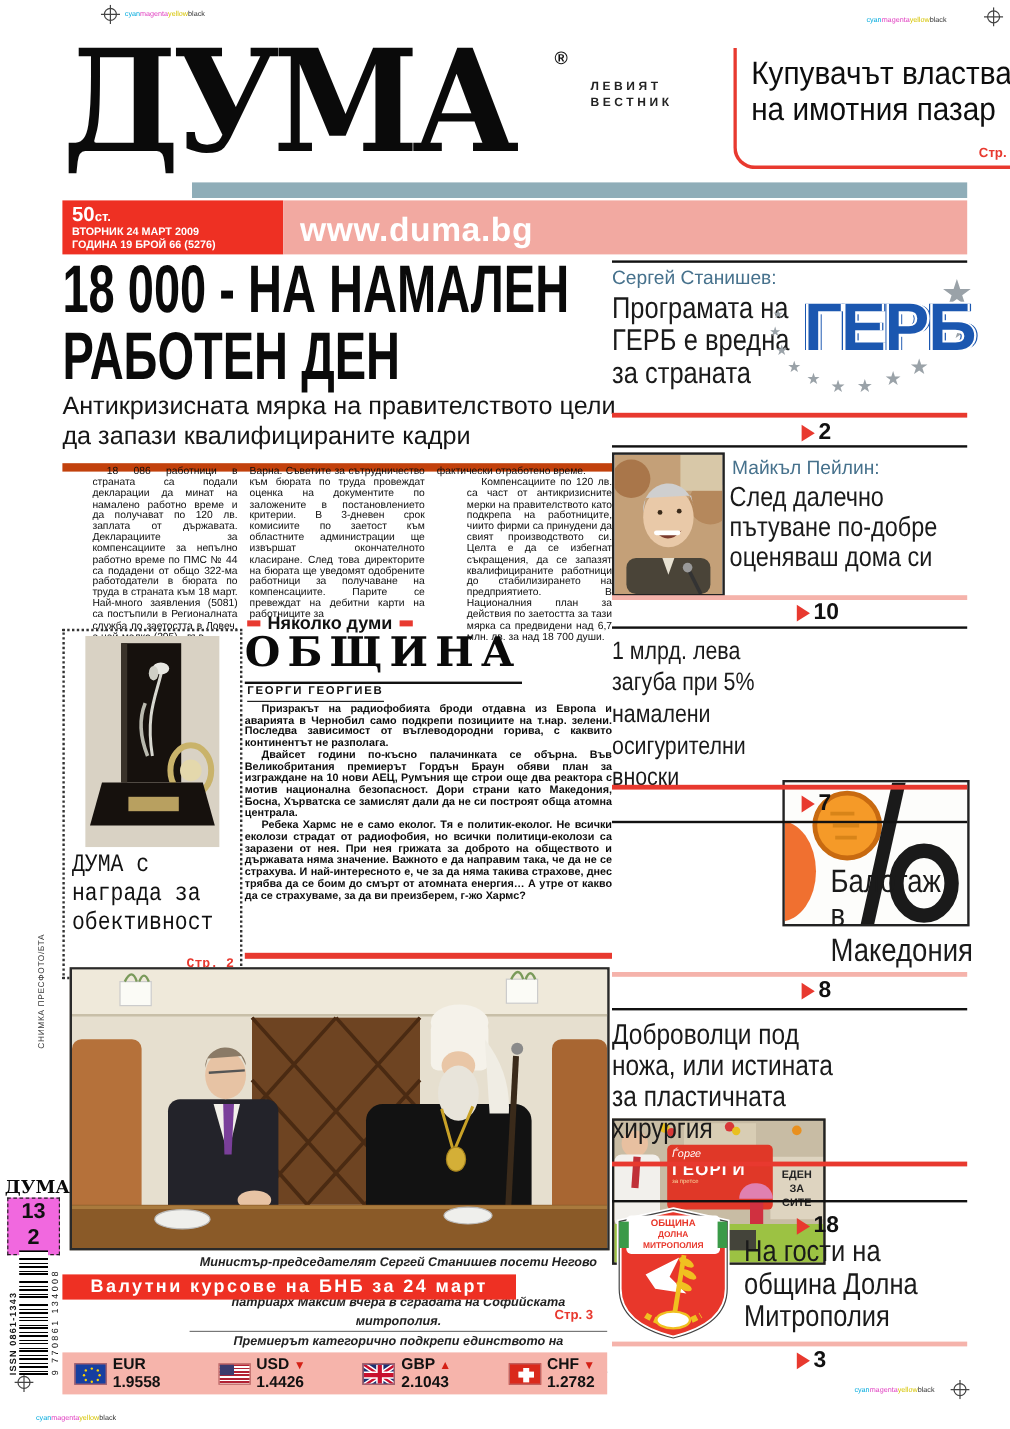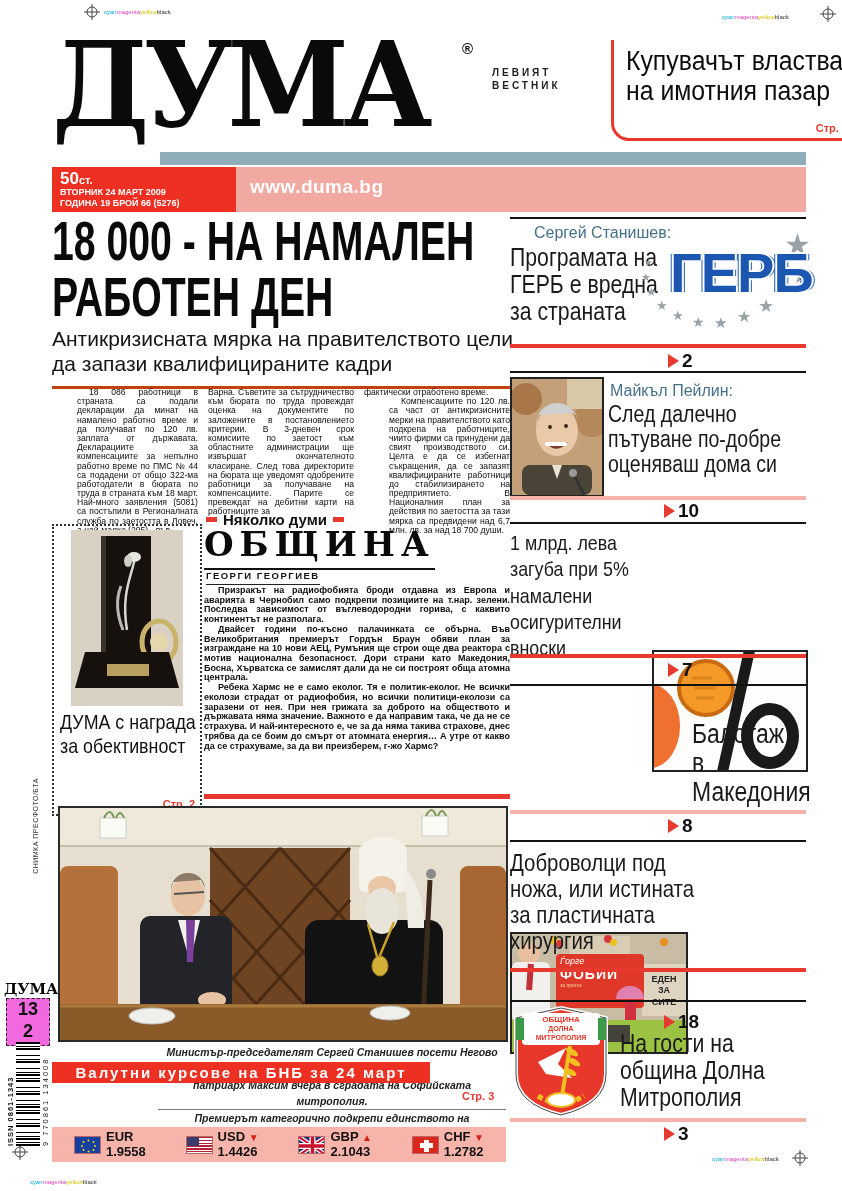--- a/index.html
+++ b/index.html
@@ -10,51 +10,51 @@
   .logo{font-family:"DejaVu Serif",serif;font-weight:bold;font-size:118px;line-height:1;
         letter-spacing:-6px;transform:scaleX(0.93);transform-origin:left top;color:#0a0a0a;}
   .tagline{font-size:10px;font-weight:bold;letter-spacing:3px;line-height:1.3;color:#222;}
   .promo{border-left:3px solid #e8392f;border-bottom:3px solid #e8392f;
          border-bottom-left-radius:18px;}
   .promo-title{font-size:27px;line-height:1.12;color:#0d0d0d;transform:scaleX(.92);transform-origin:left top;}
   .pageref-red{color:#e8392f;font-weight:bold;font-size:11px;}
   .tealbar{background:#8fadb8;}
   .redbox{background:#ee3023;color:#fff;}
   .pinkbar{background:#f2a9a1;}
-  .www{color:#fff;font-weight:bold;font-size:19px;letter-spacing:.5px;text-align:right;}
+  .www{color:#fff;font-weight:bold;font-size:28px;letter-spacing:.5px;text-align:right;}
   
   .headline{font-weight:bold;font-size:56px;line-height:1;color:#0a0a0a;white-space:nowrap;
             transform:scaleX(.70);transform-origin:left top;letter-spacing:0;}
-  .subhead{font-size:21px;line-height:1.18;color:#151515;border-bottom:3px solid #c2410c;padding-bottom:9px;}
+  .subhead{font-size:21px;line-height:1.18;color:#151515;border-bottom:7px solid #c2410c;padding-bottom:9px;}
   .cols{display:flex;gap:10px;}
   .col{width:146px;font-size:8.6px;line-height:1.07;text-align:justify;color:#0d0d0d;font-weight:500;}
   .ind{text-indent:12px;display:block;margin-left:25px;}
   
-  .awardbox{border:2px dotted #333;}
+  .awardbox{border:2px dotted #333;font-family:Liberation Mono, monospace;}
   .award-title{font-size:21px;line-height:1.15;transform:scaleX(.85);transform-origin:left top;color:#111;}
   
   .kicker-row{font-size:15px;font-weight:bold;color:#111;display:flex;align-items:center;gap:6px;}
   .red-dash{width:11px;height:5px;background:#e8392f;display:inline-block;}
   .fobii-title{font-family:"DejaVu Serif",serif;font-size:34px;font-weight:bold;letter-spacing:6px;
                color:#0a0a0a;border-bottom:2px solid #111;padding-bottom:4px;}
   .author{font-size:9.5px;font-weight:bold;letter-spacing:1.5px;border-bottom:1.5px solid #222;padding-bottom:3px;}
   .obody{font-size:9px;font-weight:bold;line-height:1.08;text-align:justify;color:#0d0d0d;}
   .obody p{margin:0;text-indent:14px;}
   .redrule{background:#e8392f;}
   .pinkrule{background:#f5b3ab;}
   .blackrule{background:#111;}
   
   .photo{border:2px solid #2a2a2a;background:#e6dfcf;}
   .credit{font-size:7px;letter-spacing:.5px;color:#333;transform:rotate(-90deg);transform-origin:center;}
   .caption{font-style:italic;font-weight:bold;font-size:10.5px;line-height:1.55;text-align:center;color:#222;}
   .caption .u{border-bottom:1px solid #777;}
   
   .curr-title{background:#ee3023;color:#fff;font-weight:bold;font-size:15px;letter-spacing:2px;
               display:flex;align-items:center;justify-content:center;}
-  .curr-strip{background:#f6b4ab;display:flex;align-items:center;justify-content:space-between;padding:0 22px;}
+  .curr-strip{background:#f6b4ab;display:flex;align-items:center;justify-content:space-between;padding:0 10px;}
   .rate{display:flex;align-items:center;gap:5px;}
   .rate .txt{font-size:13px;font-weight:bold;line-height:1.15;color:#111;}
   .trend{color:#d42015;font-size:10px;}
   .flag{width:27px;height:18px;position:relative;overflow:hidden;border:1px solid #b66;box-sizing:border-box;}
   
   .skick{font-size:16px;color:#46718c;}
   .stitle{font-weight:normal;color:#1a1a1a;line-height:1.08;transform:scaleX(.85);transform-origin:left top;}
   .spage{display:flex;align-items:center;gap:3px;font-weight:bold;font-size:19px;color:#111;}
   .tri{width:0;height:0;border-top:7px solid transparent;border-bottom:7px solid transparent;border-left:11px solid #e8392f;}
   .simg{border:2px solid #222;overflow:hidden;position:relative;background:#ddd;}
@@ -277,21 +277,21 @@
         <div class="abs" style="left:7px;top:6.5px;width:13px;height:5px;background:#fff;"></div>
       </div>
       <div class="txt">
           <div><span>CHF</span> <span class="trend">▼</span></div>
           <div>1.2782</div>
         </div>
     </div>
   </div>
 
   <div class="abs blackrule" style="left:510px;top:217px;width:296px;height:2px;"></div>
-  <div class="abs skick" style="left:510px;top:224px;margin-left:24px;">Сергей Станишев:</div>
+  <div class="abs skick" style="left:510px;top:224px;">Сергей Станишев:</div>
   <div class="abs stitle" style="left:510px;top:244px;width:195px;font-size:25px;">Програмата на ГЕРБ е вредна за страната</div>
   <div class="abs" style="left:644px;top:236px;width:164px;height:96px;">
     <span class="star" style="left:140px;top:-6px;font-size:30px;">★</span>
     <span class="star" style="left:148px;top:30px;font-size:20px;">★</span>
     <span class="star" style="left:0px;top:22px;font-size:10px;">★</span>
     <span class="star" style="left:-3px;top:36px;font-size:11px;">★</span>
     <span class="star" style="left:2px;top:50px;font-size:12px;">★</span>
     <span class="star" style="left:12px;top:63px;font-size:13px;">★</span>
     <span class="star" style="left:28px;top:73px;font-size:13px;">★</span>
     <span class="star" style="left:48px;top:79px;font-size:14px;">★</span>
@@ -358,21 +358,21 @@
     <div class="bb" style="left:38px;top:2px;width:8px;height:8px;border-radius:50%;background:#e8c020;"></div>
     <div class="bb" style="left:44px;top:6px;width:7px;height:7px;border-radius:50%;background:#d83838;"></div>
     <div class="bb" style="left:92px;top:1px;width:8px;height:8px;border-radius:50%;background:#d83838;"></div>
     <div class="bb" style="left:98px;top:5px;width:7px;height:7px;border-radius:50%;background:#e8c020;"></div>
     <div class="bb" style="left:148px;top:4px;width:8px;height:8px;border-radius:50%;background:#e89020;"></div>
     <div class="bb" style="left:6px;top:8px;width:22px;height:22px;border-radius:50%;background:#e8c0a0;"></div>
     <div class="bb" style="left:0px;top:28px;width:38px;height:60px;border-radius:6px;background:#f2f0ec;"></div>
     <div class="bb" style="left:15px;top:30px;width:6px;height:26px;background:#c03038;transform:rotate(4deg);"></div>
     <div class="bb" style="left:44px;top:20px;width:88px;height:54px;background:#e03828;border-radius:4px;padding:2px 4px;box-sizing:border-box;">
       <div style="color:#fff;font-style:italic;font-size:9px;">Ѓорге</div>
-      <div style="color:#fff;font-weight:bold;font-size:14px;letter-spacing:1px;">ФОБИИ</div>
+      <div style="color:#fff;font-weight:bold;font-size:14px;letter-spacing:1px;">ГЕОРГИ</div>
       <div style="color:#f8d8a0;font-size:5px;">за претсе</div>
     </div>
     <div class="bb" style="left:134px;top:40px;width:36px;height:40px;font-weight:bold;font-size:9px;line-height:1.25;color:#222;text-align:center;">ЕДЕН ЗА СИТЕ</div>
     <div class="bb" style="left:104px;top:52px;width:28px;height:13px;background:#e080b0;border-radius:14px 14px 0 0;"></div>
     <div class="bb" style="left:113px;top:66px;width:11px;height:20px;background:#d03040;"></div>
     <div class="bb" style="left:0;top:86px;width:174px;height:32px;background:#9cc243;">
       <div class="bb" style="left:18px;top:5px;width:44px;height:17px;background:#3a3a32;"></div>
       <div class="bb" style="left:70px;top:5px;width:48px;height:17px;background:#44443a;"></div>
     </div>
   </div>

